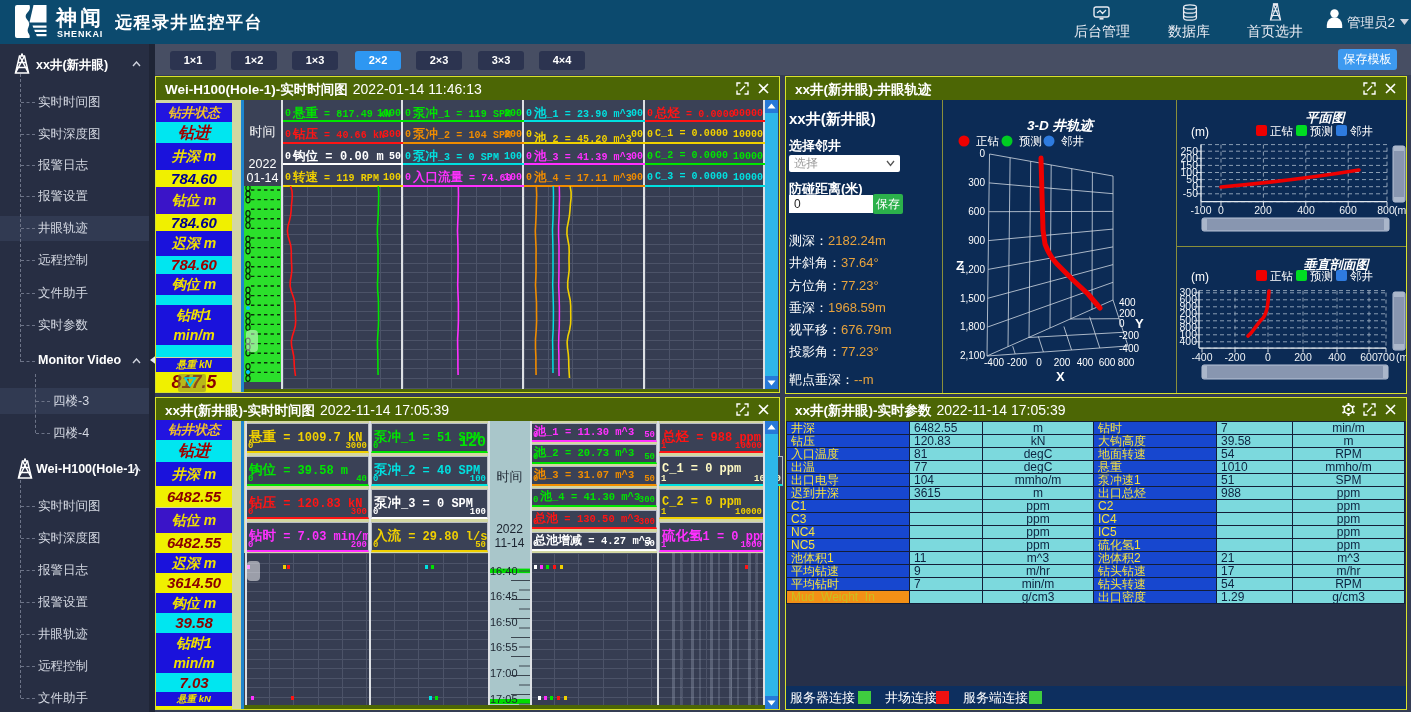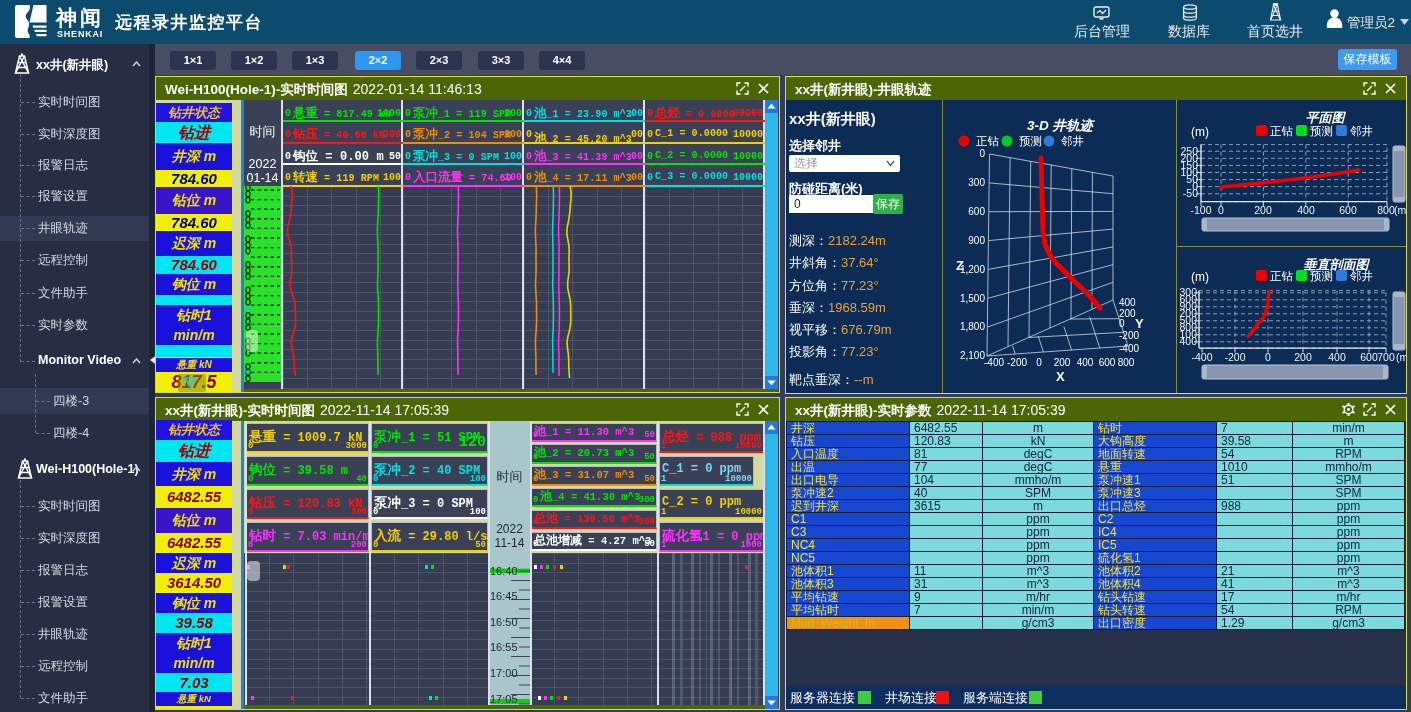--- a/index.html
+++ b/index.html
@@ -683,21 +683,21 @@
       <div class="a" style="left:375px;top:133.5px;width:126px;height:19.5px;background:#3a4156;border:1px solid #b9bec6;border-bottom:2px solid #ffffff;color:#ffffff;font-family:'Liberation Mono',monospace;font-weight:bold">
         <div style="position:absolute;left:2px;right:0;top:-1px;font-size:10.5px;white-space:nowrap;overflow:hidden"><span style="font-size:12.0px">总池增减</span> = 4.27 m^3</div>
         <div style="position:absolute;left:1px;bottom:0;font-size:9px">0</div>
         <div style="position:absolute;right:1px;bottom:0;font-size:9px">50</div>
       </div>
       <div class="a" style="left:503px;top:25px;width:105px;height:30px;background:#3a4156;border:1px solid #b9bec6;border-bottom:2px solid #ff1414;color:#ff1414;font-family:'Liberation Mono',monospace;font-weight:bold">
         <div style="position:absolute;left:2px;right:0;top:4px;font-size:12px;white-space:nowrap;overflow:hidden"><span style="font-size:13.5px">总烃</span> = 988 ppm</div>
         <div style="position:absolute;left:1px;bottom:0;font-size:9px">1</div>
         <div style="position:absolute;right:1px;bottom:0;font-size:9px">10000</div>
       </div>
-      <div class="a" style="left:503px;top:58px;width:95px;height:30px;background:#3a4156;border:1px solid #b9bec6;border-bottom:2px solid #00e0e0;color:#7dd3fc;font-family:'Liberation Mono',monospace;font-weight:bold">
+      <div class="a" style="left:503px;top:58px;width:124px;height:30px;background:#3a4156;border:1px solid #b9bec6;border-bottom:2px solid #00e0e0;color:#fef9c3;font-family:'Liberation Mono',monospace;font-weight:bold">
         <div style="position:absolute;left:2px;right:0;top:4px;font-size:12px;white-space:nowrap;overflow:hidden"><span style="font-size:13.5px"></span>C_1 = 0 ppm</div>
         <div style="position:absolute;left:1px;bottom:0;font-size:9px">1</div>
         <div style="position:absolute;right:1px;bottom:0;font-size:9px">10000</div>
       </div>
       <div class="a" style="left:503px;top:91px;width:105px;height:30px;background:#3a4156;border:1px solid #b9bec6;border-bottom:2px solid #f0d000;color:#f0d000;font-family:'Liberation Mono',monospace;font-weight:bold">
         <div style="position:absolute;left:2px;right:0;top:4px;font-size:12px;white-space:nowrap;overflow:hidden"><span style="font-size:13.5px"></span>C_2 = 0 ppm</div>
         <div style="position:absolute;left:1px;bottom:0;font-size:9px">1</div>
         <div style="position:absolute;right:1px;bottom:0;font-size:9px">10000</div>
       </div>
       <div class="a" style="left:503px;top:124px;width:105px;height:30px;background:#3a4156;border:1px solid #b9bec6;border-bottom:2px solid #ff30ff;color:#ff30ff;font-family:'Liberation Mono',monospace;font-weight:bold">
@@ -840,28 +840,20 @@
           </tr>
           <tr>
             <td class="k">出口电导</td>
             <td class="v">104</td>
             <td class="u">mmho/m</td>
             <td class="k">泵冲速1</td>
             <td class="v">51</td>
             <td class="u">SPM</td>
           </tr>
           <tr>
-            <td class="k">泵冲速2</td>
-            <td class="v">40</td>
-            <td class="u">SPM</td>
-            <td class="k">泵冲速3</td>
-            <td class="v"></td>
-            <td class="u">SPM</td>
-          </tr>
-          <tr>
             <td class="k">迟到井深</td>
             <td class="v">3615</td>
             <td class="u">m</td>
             <td class="k">出口总烃</td>
             <td class="v">988</td>
             <td class="u">ppm</td>
           </tr>
           <tr>
             <td class="k">C1</td>
             <td class="v"></td>
@@ -893,28 +885,20 @@
             <td class="k">硫化氢1</td>
             <td class="v"></td>
             <td class="u">ppm</td>
           </tr>
           <tr>
             <td class="k">池体积1</td>
             <td class="v">11</td>
             <td class="u">m^3</td>
             <td class="k">池体积2</td>
             <td class="v">21</td>
-            <td class="u">m^3</td>
-          </tr>
-          <tr>
-            <td class="k">池体积3</td>
-            <td class="v">31</td>
-            <td class="u">m^3</td>
-            <td class="k">池体积4</td>
-            <td class="v">41</td>
             <td class="u">m^3</td>
           </tr>
           <tr>
             <td class="k">平均钻速</td>
             <td class="v">9</td>
             <td class="u">m/hr</td>
             <td class="k">钻头钻速</td>
             <td class="v">17</td>
             <td class="u">m/hr</td>
           </tr>

